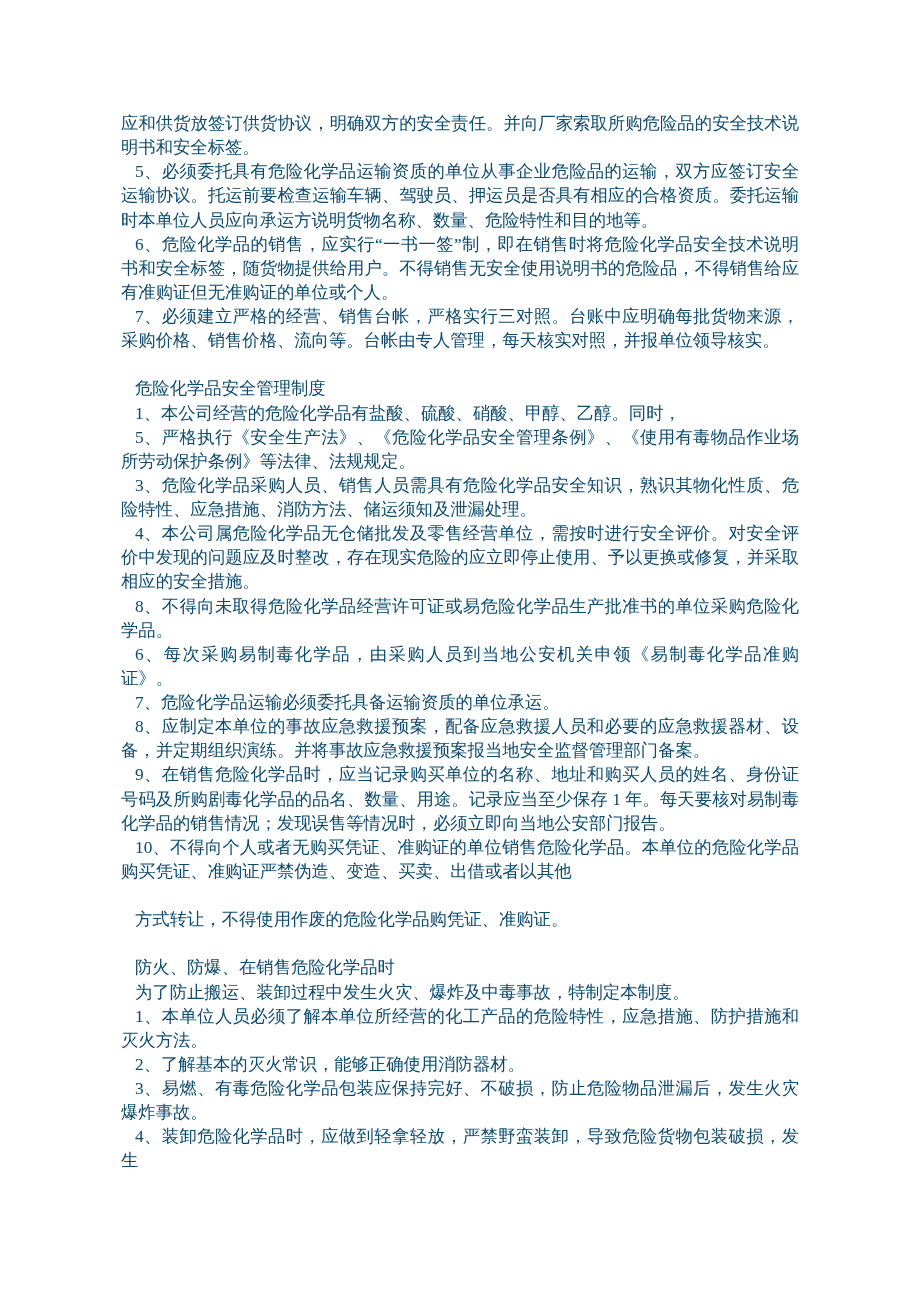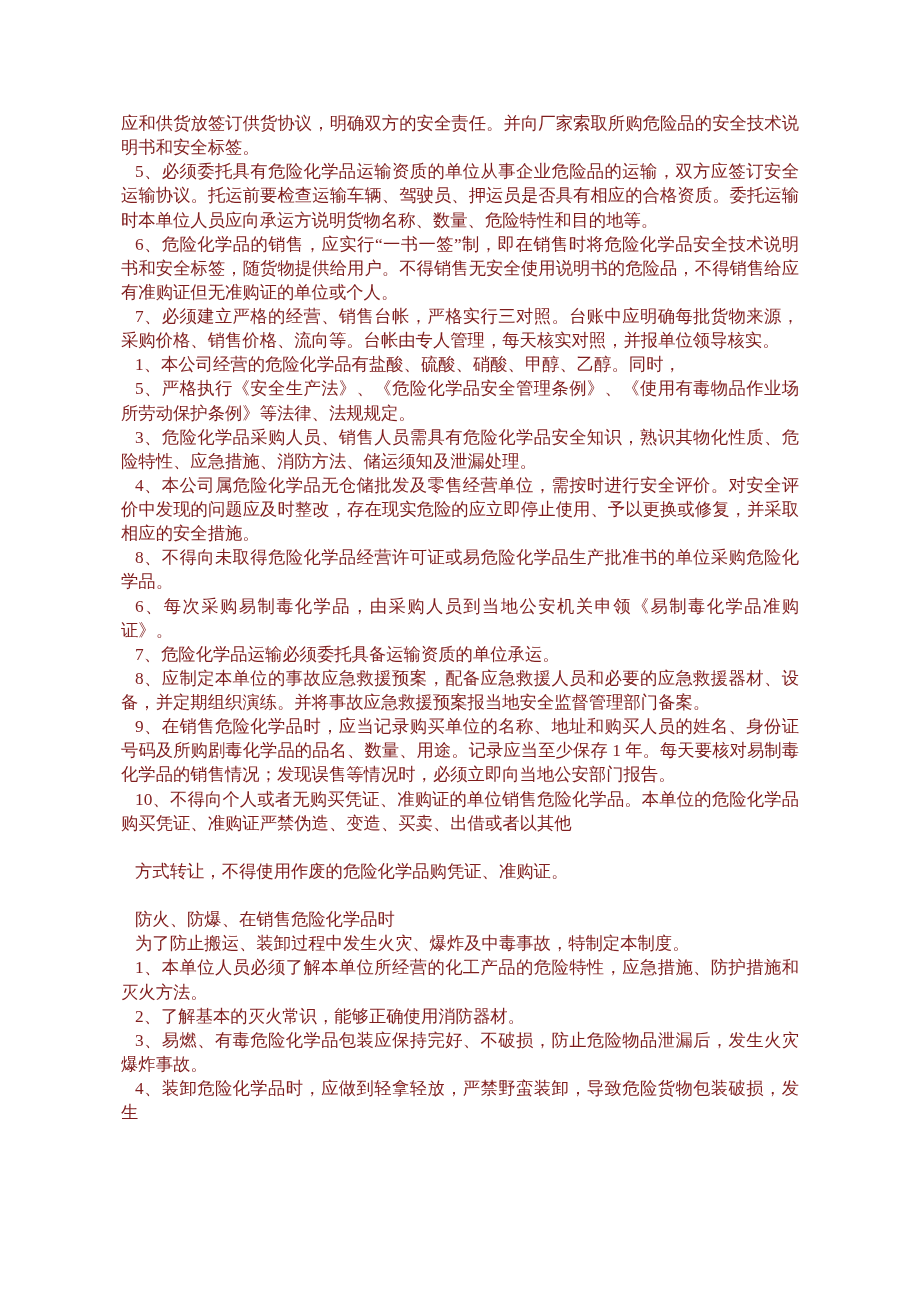--- a/index.html
+++ b/index.html
@@ -22,21 +22,21 @@
     background: #ffffff;
   }
   .page-text {
     position: absolute;
     left: 121px;
     top: 112px;
     width: 678px;
     font-family: "Liberation Serif", "DejaVu Serif", serif;
     font-size: 17.33px;
     line-height: 24.125px;
-    color: #7f1d1d;
+    color: #0c4a6e;
     text-align: justify;
     letter-spacing: 0;
   }
   .page-text p {
     margin: 0;
     padding: 0;
     word-break: break-all;
   }
   .page-text p.indent {
     text-indent: 14px;
@@ -47,20 +47,21 @@
 </style>
 </head>
 <body>
 
 <div class="page">
   <div class="page-text" id="doc-body">
       <p class="">应和供货放签订供货协议，明确双方的安全责任。并向厂家索取所购危险品的安全技术说明书和安全标签。</p>
       <p class="indent">5、必须委托具有危险化学品运输资质的单位从事企业危险品的运输，双方应签订安全运输协议。托运前要检查运输车辆、驾驶员、押运员是否具有相应的合格资质。委托运输时本单位人员应向承运方说明货物名称、数量、危险特性和目的地等。</p>
       <p class="indent">6、危险化学品的销售，应实行“一书一签”制，即在销售时将危险化学品安全技术说明书和安全标签，随货物提供给用户。不得销售无安全使用说明书的危险品，不得销售给应有准购证但无准购证的单位或个人。</p>
       <p class="indent">7、必须建立严格的经营、销售台帐，严格实行三对照。台账中应明确每批货物来源，采购价格、销售价格、流向等。台帐由专人管理，每天核实对照，并报单位领导核实。</p>
+      <p class="indent gap">危险化学品安全管理制度</p>
       <p class="indent">1、本公司经营的危险化学品有盐酸、硫酸、硝酸、甲醇、乙醇。同时，</p>
       <p class="indent">5、严格执行《安全生产法》、《危险化学品安全管理条例》、《使用有毒物品作业场所劳动保护条例》等法律、法规规定。</p>
       <p class="indent">3、危险化学品采购人员、销售人员需具有危险化学品安全知识，熟识其物化性质、危险特性、应急措施、消防方法、储运须知及泄漏处理。</p>
       <p class="indent">4、本公司属危险化学品无仓储批发及零售经营单位，需按时进行安全评价。对安全评价中发现的问题应及时整改，存在现实危险的应立即停止使用、予以更换或修复，并采取相应的安全措施。</p>
       <p class="indent">8、不得向未取得危险化学品经营许可证或易危险化学品生产批准书的单位采购危险化学品。</p>
       <p class="indent">6、每次采购易制毒化学品，由采购人员到当地公安机关申领《易制毒化学品准购证》。</p>
       <p class="indent">7、危险化学品运输必须委托具备运输资质的单位承运。</p>
       <p class="indent">8、应制定本单位的事故应急救援预案，配备应急救援人员和必要的应急救援器材、设备，并定期组织演练。并将事故应急救援预案报当地安全监督管理部门备案。</p>
       <p class="indent">9、在销售危险化学品时，应当记录购买单位的名称、地址和购买人员的姓名、身份证号码及所购剧毒化学品的品名、数量、用途。记录应当至少保存 1 年。每天要核对易制毒化学品的销售情况；发现误售等情况时，必须立即向当地公安部门报告。</p>
       <p class="indent">10、不得向个人或者无购买凭证、准购证的单位销售危险化学品。本单位的危险化学品购买凭证、准购证严禁伪造、变造、买卖、出借或者以其他</p>

